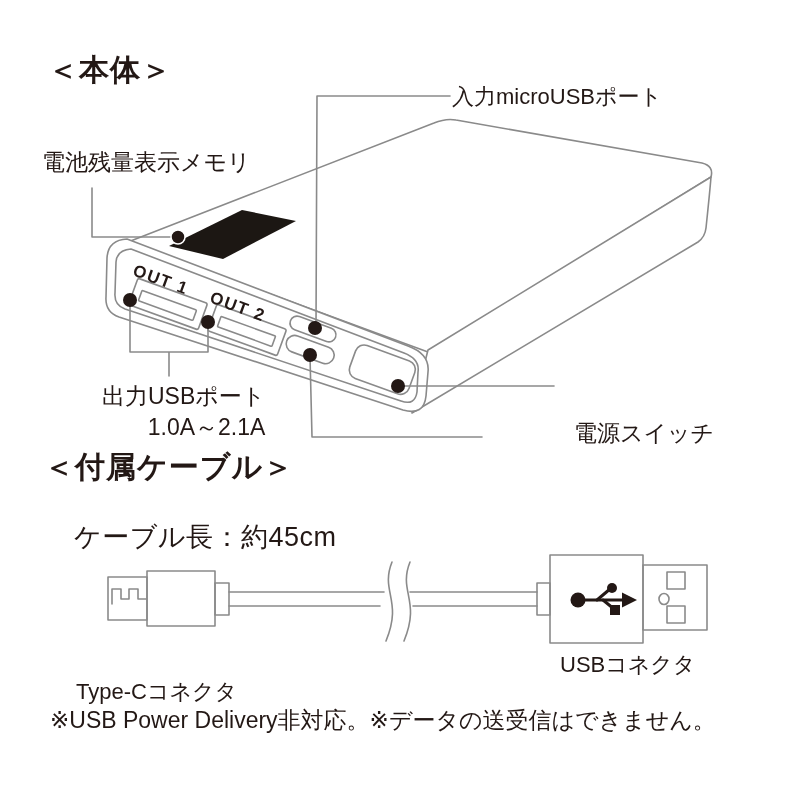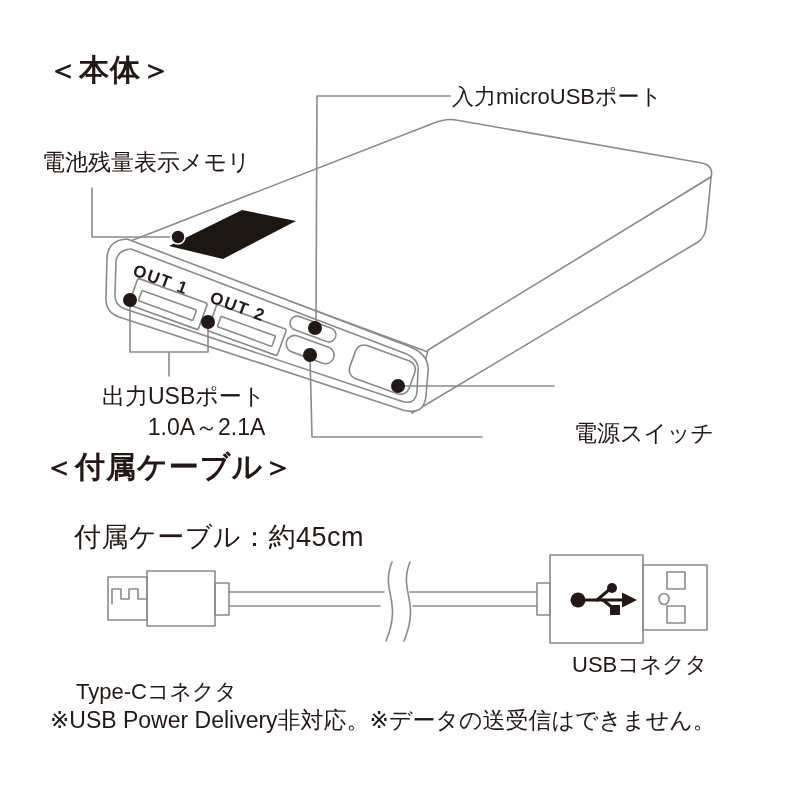--- a/index.html
+++ b/index.html
@@ -122,21 +122,21 @@
   </div>
 
   <div class="lbl t23" style="left:574px;top:370px;margin-top:48px;">電源スイッチ</div>
 
 
   <div class="port-lbl" style="left:137px;top:261px;">OUT 1</div>
   <div class="port-lbl" style="left:214px;top:288px;">OUT 2</div>
 
   <div class="lbl h1" style="left:44px;top:447px;">＜付属ケーブル＞</div>
 
-  <div class="lbl t27" style="left:74px;top:519px;">付属ケーブル：約45cm</div>
+  <div class="lbl t27" style="left:74px;top:519px;">ケーブル長：約45cm</div>
 
   <div class="lbl t22" style="left:76px;top:629px;margin-top:48px;">Type-Cコネクタ</div>
 
-  <div class="lbl t22" style="left:572px;top:650px;">USBコネクタ</div>
+  <div class="lbl t22" style="left:560px;top:650px;">USBコネクタ</div>
 
   <div class="lbl t23" style="left:50px;top:705px;text-align:right;">※USB Power Delivery非対応。※データの送受信はできません。</div>
 
 </div>
 
 </body></html>

